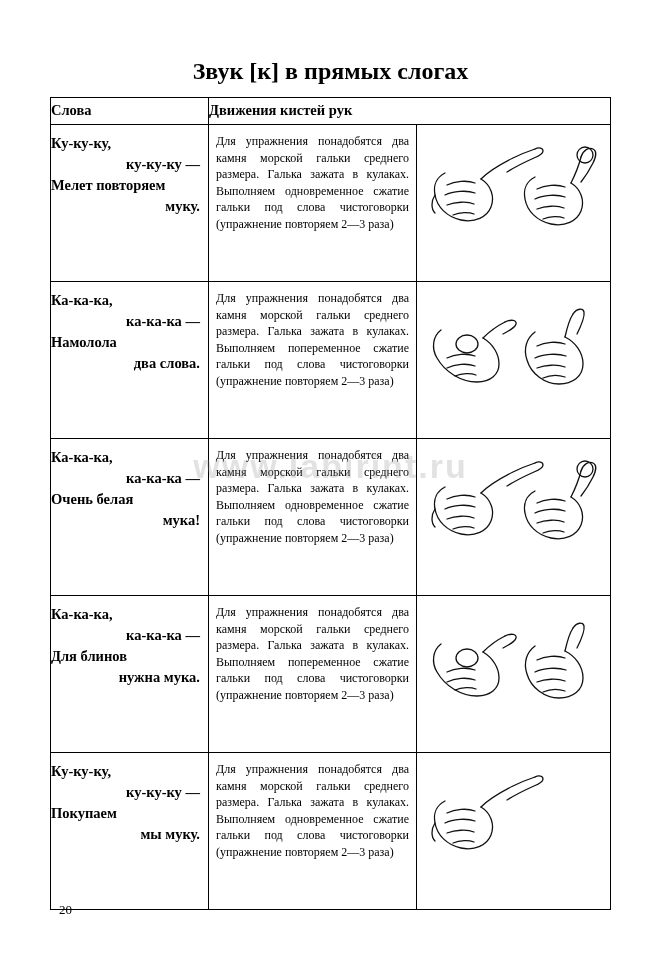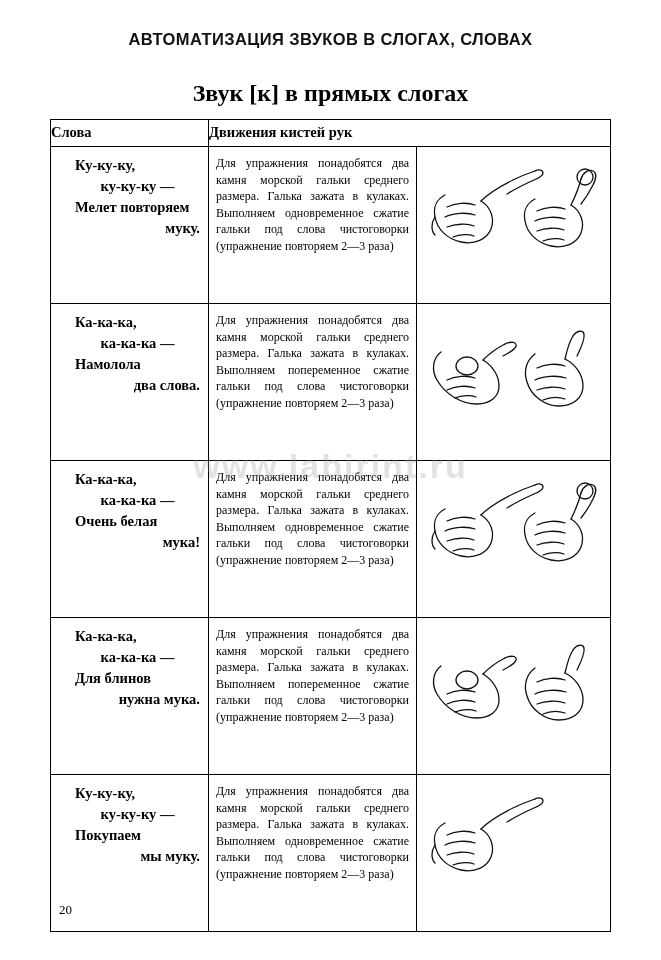--- a/index.html
+++ b/index.html
@@ -59,28 +59,28 @@
     font-size: 14.5px;
     font-weight: bold;
     padding: 4px 0 5px 0;
     font-family: "Liberation Serif", serif;
   }
   col.c-words { width: 158px; }
   col.c-desc  { width: 208px; }
   col.c-img   { width: 194px; }
 
   td.words {
-    padding: 8px 8px 8px 24px;
+    padding: 8px 8px 8px 0;
     font-size: 14.5px;
     font-weight: bold;
     line-height: 1.45;
     font-family: "Liberation Serif", serif;
   }
   td.words .l1 { display: block; text-align: left; }
-  td.words .l2 { display: block; text-align: center; }
+  td.words .l2 { display: block; text-align: right; }
   td.words .l3 { display: block; text-align: left; }
   td.words .l4 { display: block; text-align: right; }
 
   td.desc {
     padding: 8px 7px 8px 7px;
     font-size: 12px;
     line-height: 1.38;
     text-align: justify;
     font-family: "Liberation Serif", serif;
   }
@@ -116,21 +116,20 @@
     user-select: none;
   }
   .row-tall td { height: 140px; }
 </style>
 </head>
 <body>
 
 <div class="page">
 
   <div class="header">
-    <span>Автоматизация звуков в слогах, словах</span>
   </div>
 
   <div class="subtitle">Звук [к] в прямых слогах</div>
 
   <table class="main">
     <colgroup>
       <col class="c-words">
       <col class="c-desc">
       <col class="c-img">
     </colgroup>

